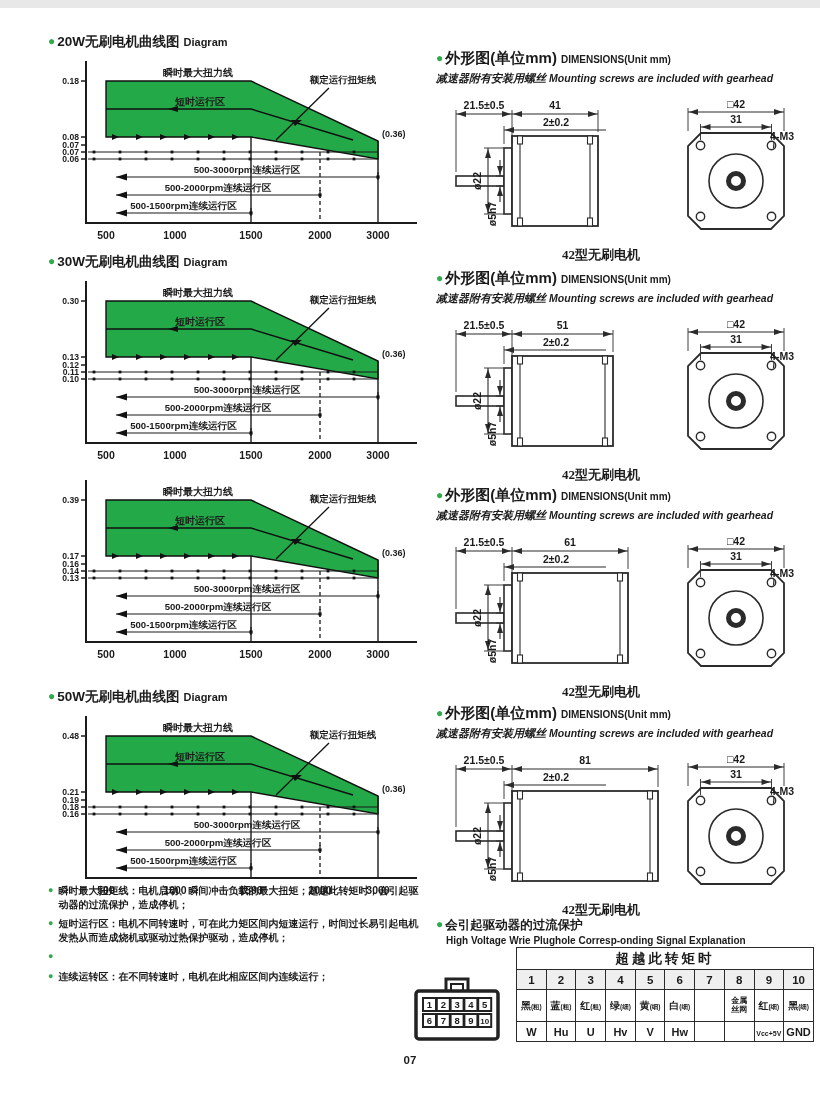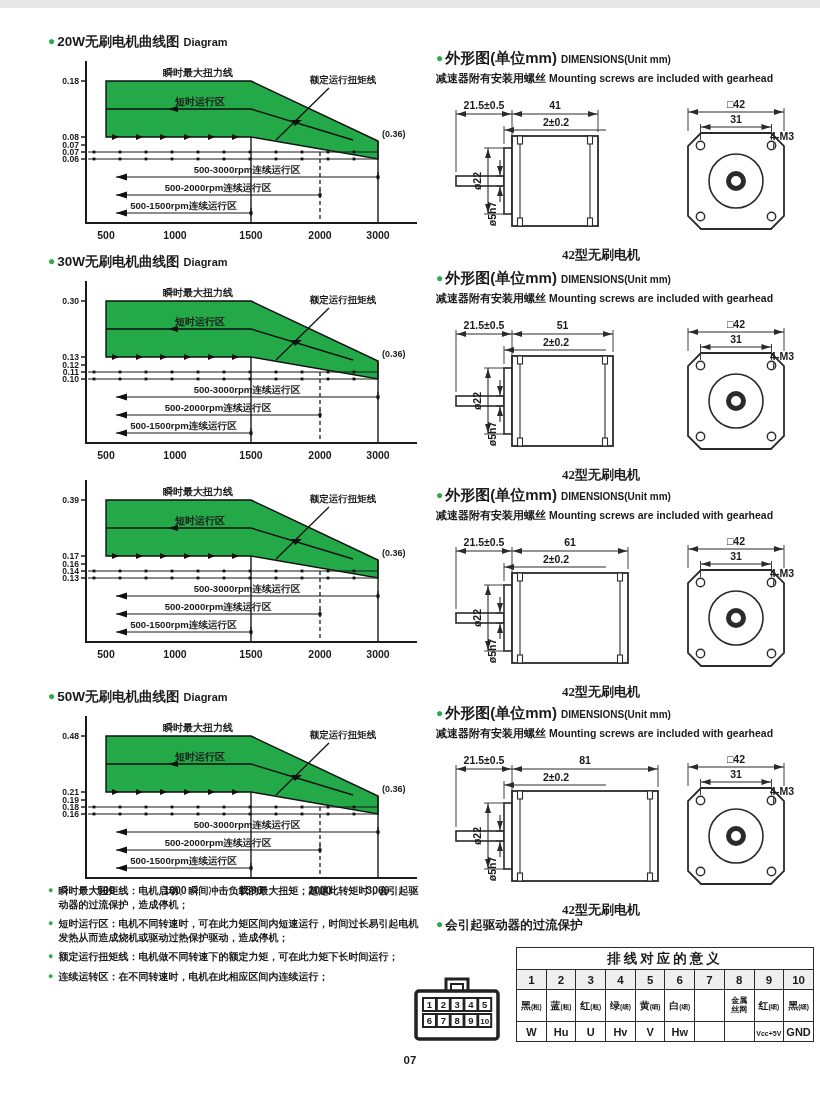--- a/index.html
+++ b/index.html
@@ -6,21 +6,21 @@
   #page{position:relative;width:820px;height:1104px;background:#ffffff;
         font-family:"Liberation Sans",sans-serif;color:#1b1b1b;overflow:hidden;margin:8px auto;}
   .col-left{position:absolute;left:48px;top:0;width:380px;height:1104px;}
   .col-right{position:absolute;left:436px;top:16px;width:380px;height:1104px;}
   .sec{position:absolute;left:0;width:380px;}
   .chart-head{font-size:13.5px;font-weight:bold;white-space:nowrap;}
   .chart-head .en{font-size:11px;margin-left:4px;}
   .bullet{color:#2fab4b;font-size:12px;margin-right:2px;vertical-align:1px;}
   .dim-head{font-size:15px;font-weight:bold;white-space:nowrap;}
   .dim-head .en{font-size:10px;margin-left:4px;}
-  .dim-sub{font-size:11px;font-weight:bold;margin-top:3px;white-space:nowrap;}
+  .dim-sub{font-size:11px;font-weight:bold;margin-top:3px;white-space:nowrap;font-style:italic;}
   .dim-sub .en{font-size:10.5px;}
   .dim-caption{width:330px;text-align:center;font-size:13px;font-weight:bold;
                font-family:"Liberation Serif",serif;}
   .notes{position:absolute;left:0;top:876px;width:378px;}
   .note{display:flex;font-size:10px;font-weight:bold;line-height:1.35;margin-bottom:6px;}
   .note .nb{color:#2fab4b;font-size:9px;margin-right:5px;line-height:1.5;}
   .sig-head-cn{font-size:12.5px;font-weight:bold;}
   .sig-head-en{font-size:10px;font-weight:bold;margin-left:10px;margin-top:1px;}
   table.sig{border-collapse:collapse;table-layout:fixed;width:298px;}
   table.sig td{border:1.6px solid #2b2b2b;text-align:center;vertical-align:middle;
@@ -356,21 +356,20 @@
         <div class="note">
           <span class="nb">●</span>
           <span>瞬时最大扭矩线：电机启动、瞬间冲击负载的最大扭矩；超越此转矩时，会引起驱动器的过流保护，造成停机；</span>
         </div>
         <div class="note">
           <span class="nb">●</span>
           <span>短时运行区：电机不同转速时，可在此力矩区间内短速运行，时间过长易引起电机发热从而造成烧机或驱动过热保护驱动，造成停机；</span>
         </div>
         <div class="note">
           <span class="nb">●</span>
-          <span>额定运行扭矩线：电机做不同转速下的额定力矩，可在此力矩下长时间运行；</span>
         </div>
         <div class="note">
           <span class="nb">●</span>
           <span>连续运转区：在不同转速时，电机在此相应区间内连续运行；</span>
         </div>
       </div>
     </div>
   <div class="col-right" id="rightCol">
       <div class="sec" style="top: 25px;">
         <div class="dim-head"><span class="bullet">●</span><span>外形图(单位mm)</span><span class="en">DIMENSIONS(Unit mm)</span></div>
@@ -627,20 +626,21 @@
           <line x1="264.5" y1="44" x2="264.5" y2="28" stroke="#2b2b2b" stroke-width="0.9"></line>
           <line x1="335.5" y1="44" x2="335.5" y2="28" stroke="#2b2b2b" stroke-width="0.9"></line>
           <text x="300" y="27" font-size="10.5" text-anchor="middle" font-weight="bold" fill="#1b1b1b">31</text>
           <text x="358" y="44" font-size="10.5" text-anchor="end" font-weight="bold" fill="#1b1b1b">4-M3</text>
           <line x1="338" y1="46" x2="337.5" y2="52.5" stroke="#2b2b2b" stroke-width="1.2"></line>
         </svg>
         <div class="dim-caption">42型无刷电机</div>
       </div>
       <div class="sec" style="top: 893px;">
         <div class="sig-head-cn"><span class="bullet">●</span><span>会引起驱动器的过流保护</span></div>
+        <div class="sig-head-en">High Voltage Wrie Plughole Corresp-onding Signal Explanation</div>
         <div style="position: absolute; left: -30px; top: 58px;"><svg width="100" height="72" viewBox="0 0 100 72">
             <rect x="40" y="4" width="22" height="14" fill="#fff" stroke="#222" stroke-width="3"></rect>
             <rect x="45" y="9" width="12" height="9" fill="#fff" stroke="#222" stroke-width="2"></rect>
             <rect x="10" y="16" width="82" height="48" rx="3" fill="#fff" stroke="#222" stroke-width="3.5"></rect>
             <rect x="17" y="23" width="13" height="13" fill="#fff" stroke="#222" stroke-width="2"></rect>
             <text x="23.5" y="33" font-size="9.5" text-anchor="middle" font-weight="bold" fill="#1b1b1b">1</text>
             <rect x="30.8" y="23" width="13" height="13" fill="#fff" stroke="#222" stroke-width="2"></rect>
             <text x="37.3" y="33" font-size="9.5" text-anchor="middle" font-weight="bold" fill="#1b1b1b">2</text>
             <rect x="44.6" y="23" width="13" height="13" fill="#fff" stroke="#222" stroke-width="2"></rect>
             <text x="51.1" y="33" font-size="9.5" text-anchor="middle" font-weight="bold" fill="#1b1b1b">3</text>
@@ -656,21 +656,21 @@
             <text x="51.1" y="49" font-size="9.5" text-anchor="middle" font-weight="bold" fill="#1b1b1b">8</text>
             <rect x="58.400000000000006" y="39" width="13" height="13" fill="#fff" stroke="#222" stroke-width="2"></rect>
             <text x="64.9" y="49" font-size="9.5" text-anchor="middle" font-weight="bold" fill="#1b1b1b">9</text>
             <rect x="72.2" y="39" width="13" height="13" fill="#fff" stroke="#222" stroke-width="2"></rect>
             <text x="78.7" y="49" font-size="8" text-anchor="middle" font-weight="bold" fill="#1b1b1b">10</text>
           </svg></div>
         <div style="position: absolute; left: 80px; top: 30px; width: 298px;">
           <table class="sig">
             <tbody>
               <tr>
-                <td class="ttl" colspan="10">排线对应的意义</td>
+                <td class="ttl" colspan="10">超越此转矩时</td>
               </tr>
               <tr>
                 <td class="pin">1</td>
                 <td class="pin">2</td>
                 <td class="pin">3</td>
                 <td class="pin">4</td>
                 <td class="pin">5</td>
                 <td class="pin">6</td>
                 <td class="pin">7</td>
                 <td class="pin">8</td>

